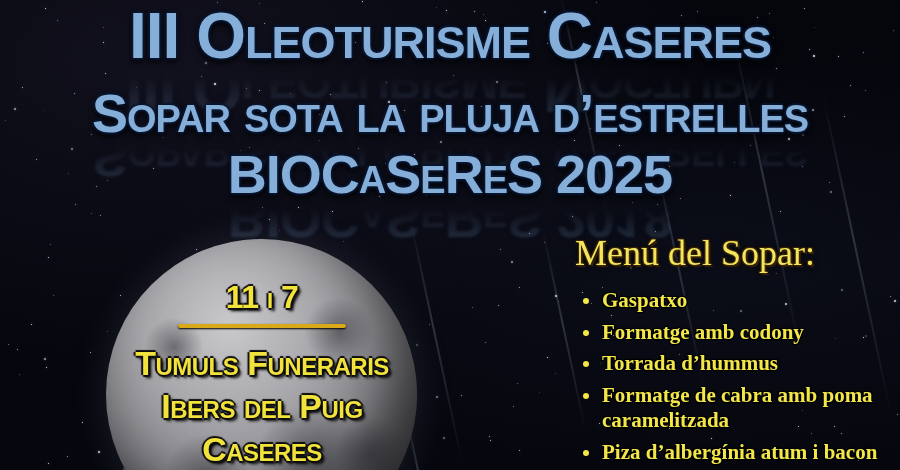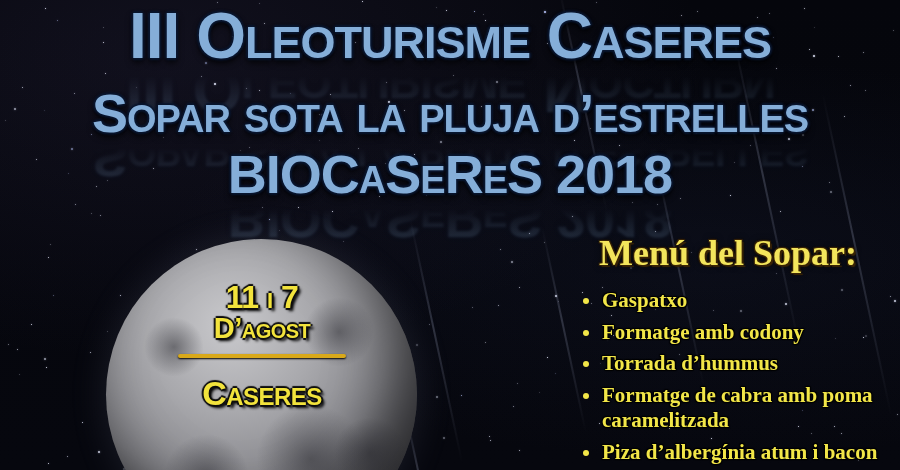--- a/index.html
+++ b/index.html
@@ -53,23 +53,22 @@
   }
   .date1{margin-top:42px;font-size:32px;line-height:1;}
   .date2{margin-top:1px;font-size:29px;line-height:1;}
   .rule{width:168px;height:4px;margin:11px auto 0;background:#d9a91a;
     box-shadow:0 1px 2px #000;border-radius:2px;}
   .events{margin-top:14px;}
   .event{font-size:34px;line-height:43px;}
   
   .menu-heading{
     position:absolute;left:575px;top:232px;z-index:3;
-    font-family:"Liberation Serif",serif;font-weight:bold;font-size:36px;color:#f3e55c;
+    font-family:"Liberation Serif",serif;font-weight:normal;font-size:36px;color:#f3e55c;
     text-shadow:2px 2px 1px #3a2405,-1px -1px 1px #3a2405,1px -1px 1px #3a2405,-1px 1px 1px #3a2405,0 0 7px rgba(0,0,0,.9);
-    margin-left:24px;
   }
   .menu-list{
     position:absolute;left:584px;top:288px;width:312px;z-index:3;margin:0;padding:0 0 0 18px;
     font-family:"Liberation Serif",serif;font-weight:bold;font-size:21px;color:#f2e648;
     list-style:disc;
   }
   .menu-list li{
     margin-bottom:6px;line-height:1.22;
     text-shadow:1px 1px 1px #000,-1px -1px 1px #000,1px -1px 1px #000,-1px 1px 1px #000;
   }
@@ -333,38 +332,39 @@
 
   <div class="headline h1">
     <span class="txt">III Oleoturisme Caseres</span>
     <span class="mirror" aria-hidden="true">III Oleoturisme Nocturn</span>
   </div>
   <div class="headline h2">
     <span class="txt">Sopar sota la pluja d’estrelles</span>
     <span class="mirror" aria-hidden="true">Sopar sota la pluja d’estrelles</span>
   </div>
   <div class="headline h3">
-    <span class="txt">BIOCaSeReS 2018</span>
+    <span class="txt">BIOCaSeReS 2025</span>
     <span class="mirror" aria-hidden="true">BIOCaSeReS 2018</span>
   </div>
 
   <div class="moon">
     <b class="crater c1"></b>
     <b class="crater c2"></b>
     <b class="crater c3"></b>
     <b class="crater c4"></b>
 
     <b class="crater c6"></b>
   </div>
 
   <div class="moon-text">
     <div class="date1">11 i 7</div>
-    <div class="date2">D’agost</div>
     <div class="rule"></div>
     <div class="events">
+      <div class="event">Tumuls Funeraris</div>
+      <div class="event">Ibers del Puig</div>
       <div class="event">Caseres</div>
     </div>
   </div>
 
   <div class="menu-heading">Menú del Sopar:</div>
   <ul class="menu-list">
     <li>Gaspatxo</li>
     <li>Formatge amb codony</li>
     <li>Torrada d’hummus</li>
     <li>Formatge de cabra amb poma caramelitzada</li>

